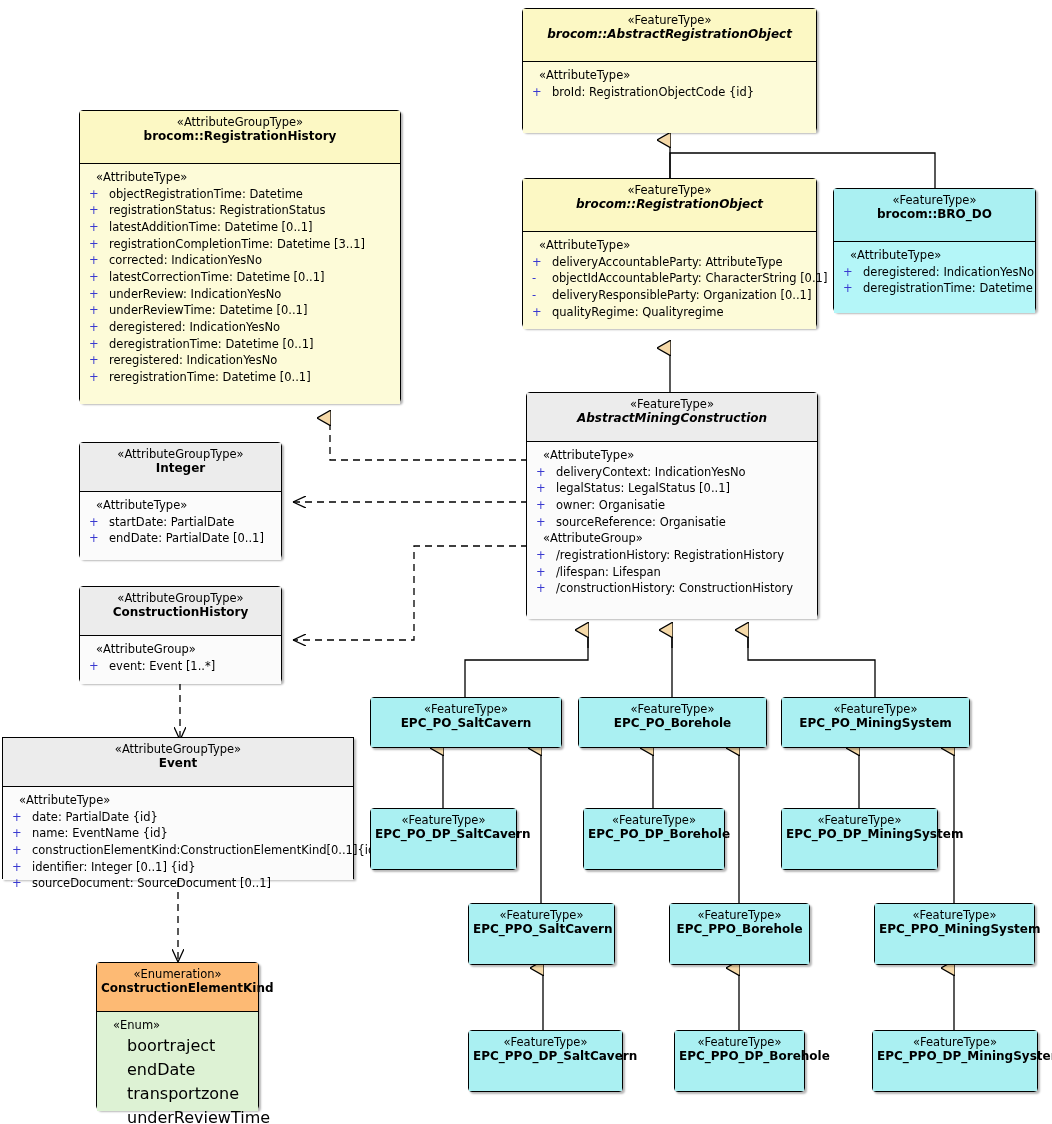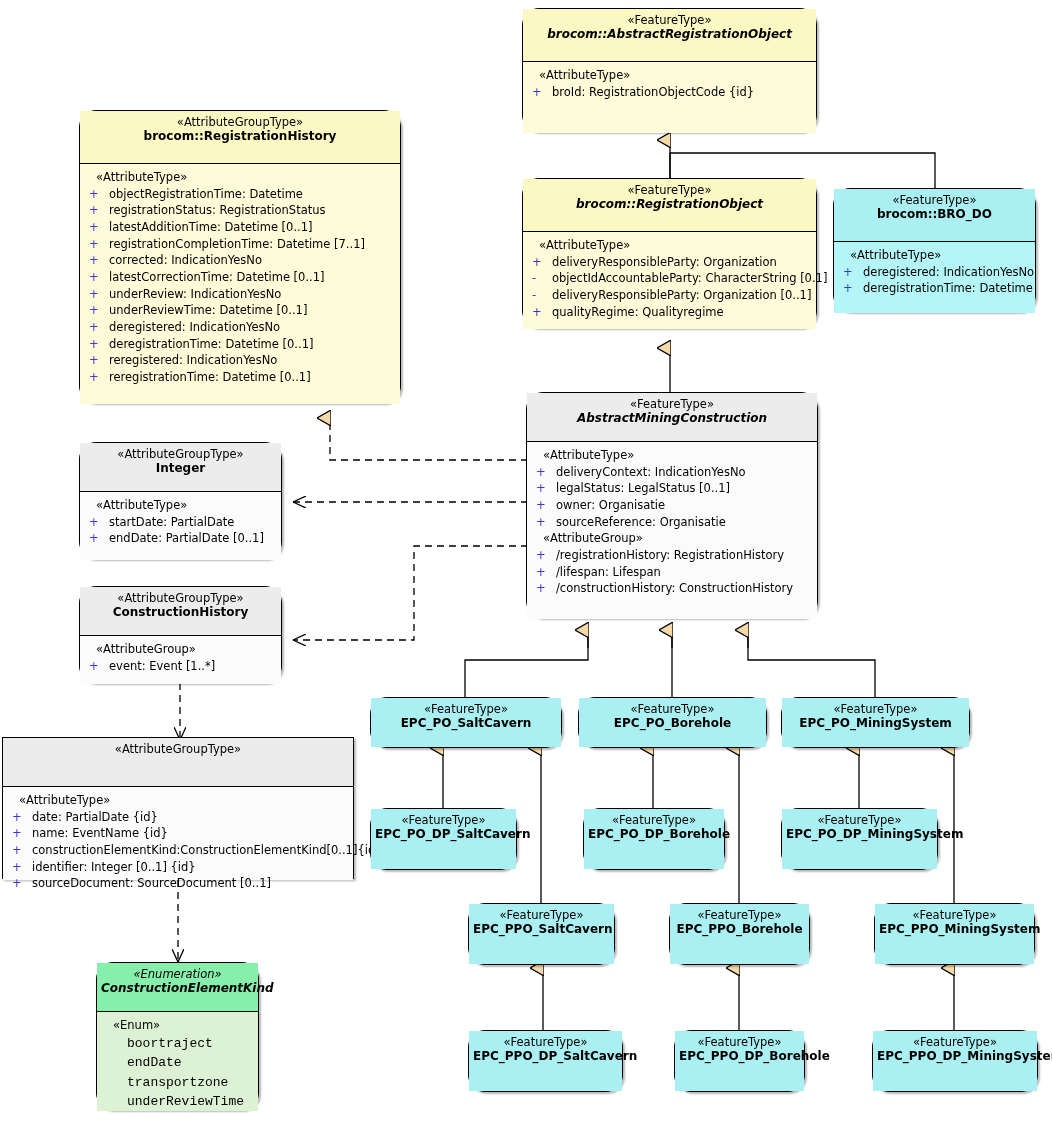--- a/index.html
+++ b/index.html
@@ -3,21 +3,21 @@
 <meta charset="utf-8">
 <style>
   html,body{margin:0;padding:0;background:#ffffff;}
   body{font-family:"DejaVu Sans","Liberation Sans",sans-serif;}
   #canvas{position:relative;width:1052px;height:1124px;background:#fff;overflow:hidden;}
 
   svg#wires{position:absolute;left:0;top:0;width:1052px;height:1124px;pointer-events:none;}
 
   .node{position:absolute;box-sizing:border-box;border:1.6px solid #000;
         box-shadow:2px 2px 2px rgba(0,0,0,0.28);}
-  .node.rounded{border-radius:17px;}
+  .node.rounded{border-radius:4px;}
   .hdr{box-sizing:border-box;text-align:center;padding:5px 4px 5px 4px;line-height:1.16;}
   .hdr .stereo{font-size:11.5px;color:#000;display:block;}
   .hdr .nm{font-size:12px;font-weight:bold;display:block;margin-top:1px;}
   .hdr .nm.ital{font-style:italic;}
   .body{box-sizing:border-box;border-top:1.6px solid #000;padding:5px 4px 6px 6px;}
   .grpline{font-size:11.5px;padding-left:10px;line-height:1.45;white-space:nowrap;}
   .attr{font-size:11.5px;line-height:1.45;white-space:nowrap;display:flex;}
   .attr .vis{width:20px;color:#3a3ad0;flex:0 0 20px;text-align:left;padding-left:3px;}
   .attr .txt{color:#000;}
 
@@ -25,24 +25,24 @@
   .yellow{background:#fdfbd0;}
   .yellow .hdr{background:#fcf8c4;}
   .yellow .body{background:#fdfbd8;}
   .cyan{background:#a9f2f2;}
   .cyan .hdr{background:#aaf0f2;}
   .cyan .body{background:#b4f6f8;}
   .grey{background:#f0f0f0;}
   .grey .hdr{background:#ececec;}
   .grey .body{background:#fbfbfb;}
   .green{background:#d8f0cf;}
-  .green .hdr{background:#86efac;font-style:italic;}
+  .green .hdr{background:#fdba74;}
   .green .body{background:#ddf2d4;}
 
-  .enumline{font-size:13px;line-height:1.5;padding-left:24px;white-space:nowrap;font-family:Liberation Mono, monospace;}
+  .enumline{font-size:16px;line-height:1.5;padding-left:24px;white-space:nowrap;}
 </style>
 </head>
 <body>
 
 <div id="canvas">
 
   <svg id="wires" viewBox="0 0 1052 1124">
     <defs>
       <marker id="gen" markerWidth="16" markerHeight="14" refX="8" refY="13" orient="auto" markerUnits="userSpaceOnUse">
         <path d="M8,0 L16,14 L0,14 Z" fill="#f5d9a8" stroke="#000" stroke-width="1.3"></path>
@@ -118,21 +118,21 @@
       <div class="attr">
           <span class="vis">+</span>
           <span class="txt">registrationStatus: RegistrationStatus</span>
         </div>
       <div class="attr">
           <span class="vis">+</span>
           <span class="txt">latestAdditionTime: Datetime [0..1]</span>
         </div>
       <div class="attr">
           <span class="vis">+</span>
-          <span class="txt">registrationCompletionTime: Datetime [7..1]</span>
+          <span class="txt">registrationCompletionTime: Datetime [3..1]</span>
         </div>
       <div class="attr">
           <span class="vis">+</span>
           <span class="txt">corrected: IndicationYesNo</span>
         </div>
       <div class="attr">
           <span class="vis">+</span>
           <span class="txt">latestCorrectionTime: Datetime [0..1]</span>
         </div>
       <div class="attr">
@@ -164,21 +164,21 @@
 
   <div class="node yellow rounded" style="left:522px;top:178px;width:295px;height:150px;">
     <div class="hdr" style="height:52px;">
       <span class="stereo">«FeatureType»</span>
       <span class="nm ital">brocom::RegistrationObject</span>
     </div>
     <div class="body" style="height:98px;">
       <div class="grpline">«AttributeType»</div>
       <div class="attr">
           <span class="vis">+</span>
-          <span class="txt">deliveryResponsibleParty: Organization</span>
+          <span class="txt">deliveryAccountableParty: AttributeType</span>
         </div>
       <div class="attr">
           <span class="vis">-</span>
           <span class="txt">objectIdAccountableParty: CharacterString [0.1]</span>
         </div>
       <div class="attr">
           <span class="vis">-</span>
           <span class="txt">deliveryResponsibleParty: Organization [0..1]</span>
         </div>
       <div class="attr">
@@ -273,20 +273,21 @@
       <div class="attr">
           <span class="vis">+</span>
           <span class="txt">event: Event [1..*]</span>
         </div>
     </div>
   </div>
 
   <div class="node grey" style="left:2px;top:737px;width:352px;height:142px;">
     <div class="hdr" style="height:48px;">
       <span class="stereo">«AttributeGroupType»</span>
+      <span class="nm">Event</span>
     </div>
     <div class="body" style="height:94px;">
       <div class="grpline">«AttributeType»</div>
       <div class="attr">
           <span class="vis">+</span>
           <span class="txt">date: PartialDate {id}</span>
         </div>
       <div class="attr">
           <span class="vis">+</span>
           <span class="txt">name: EventName {id}</span>

